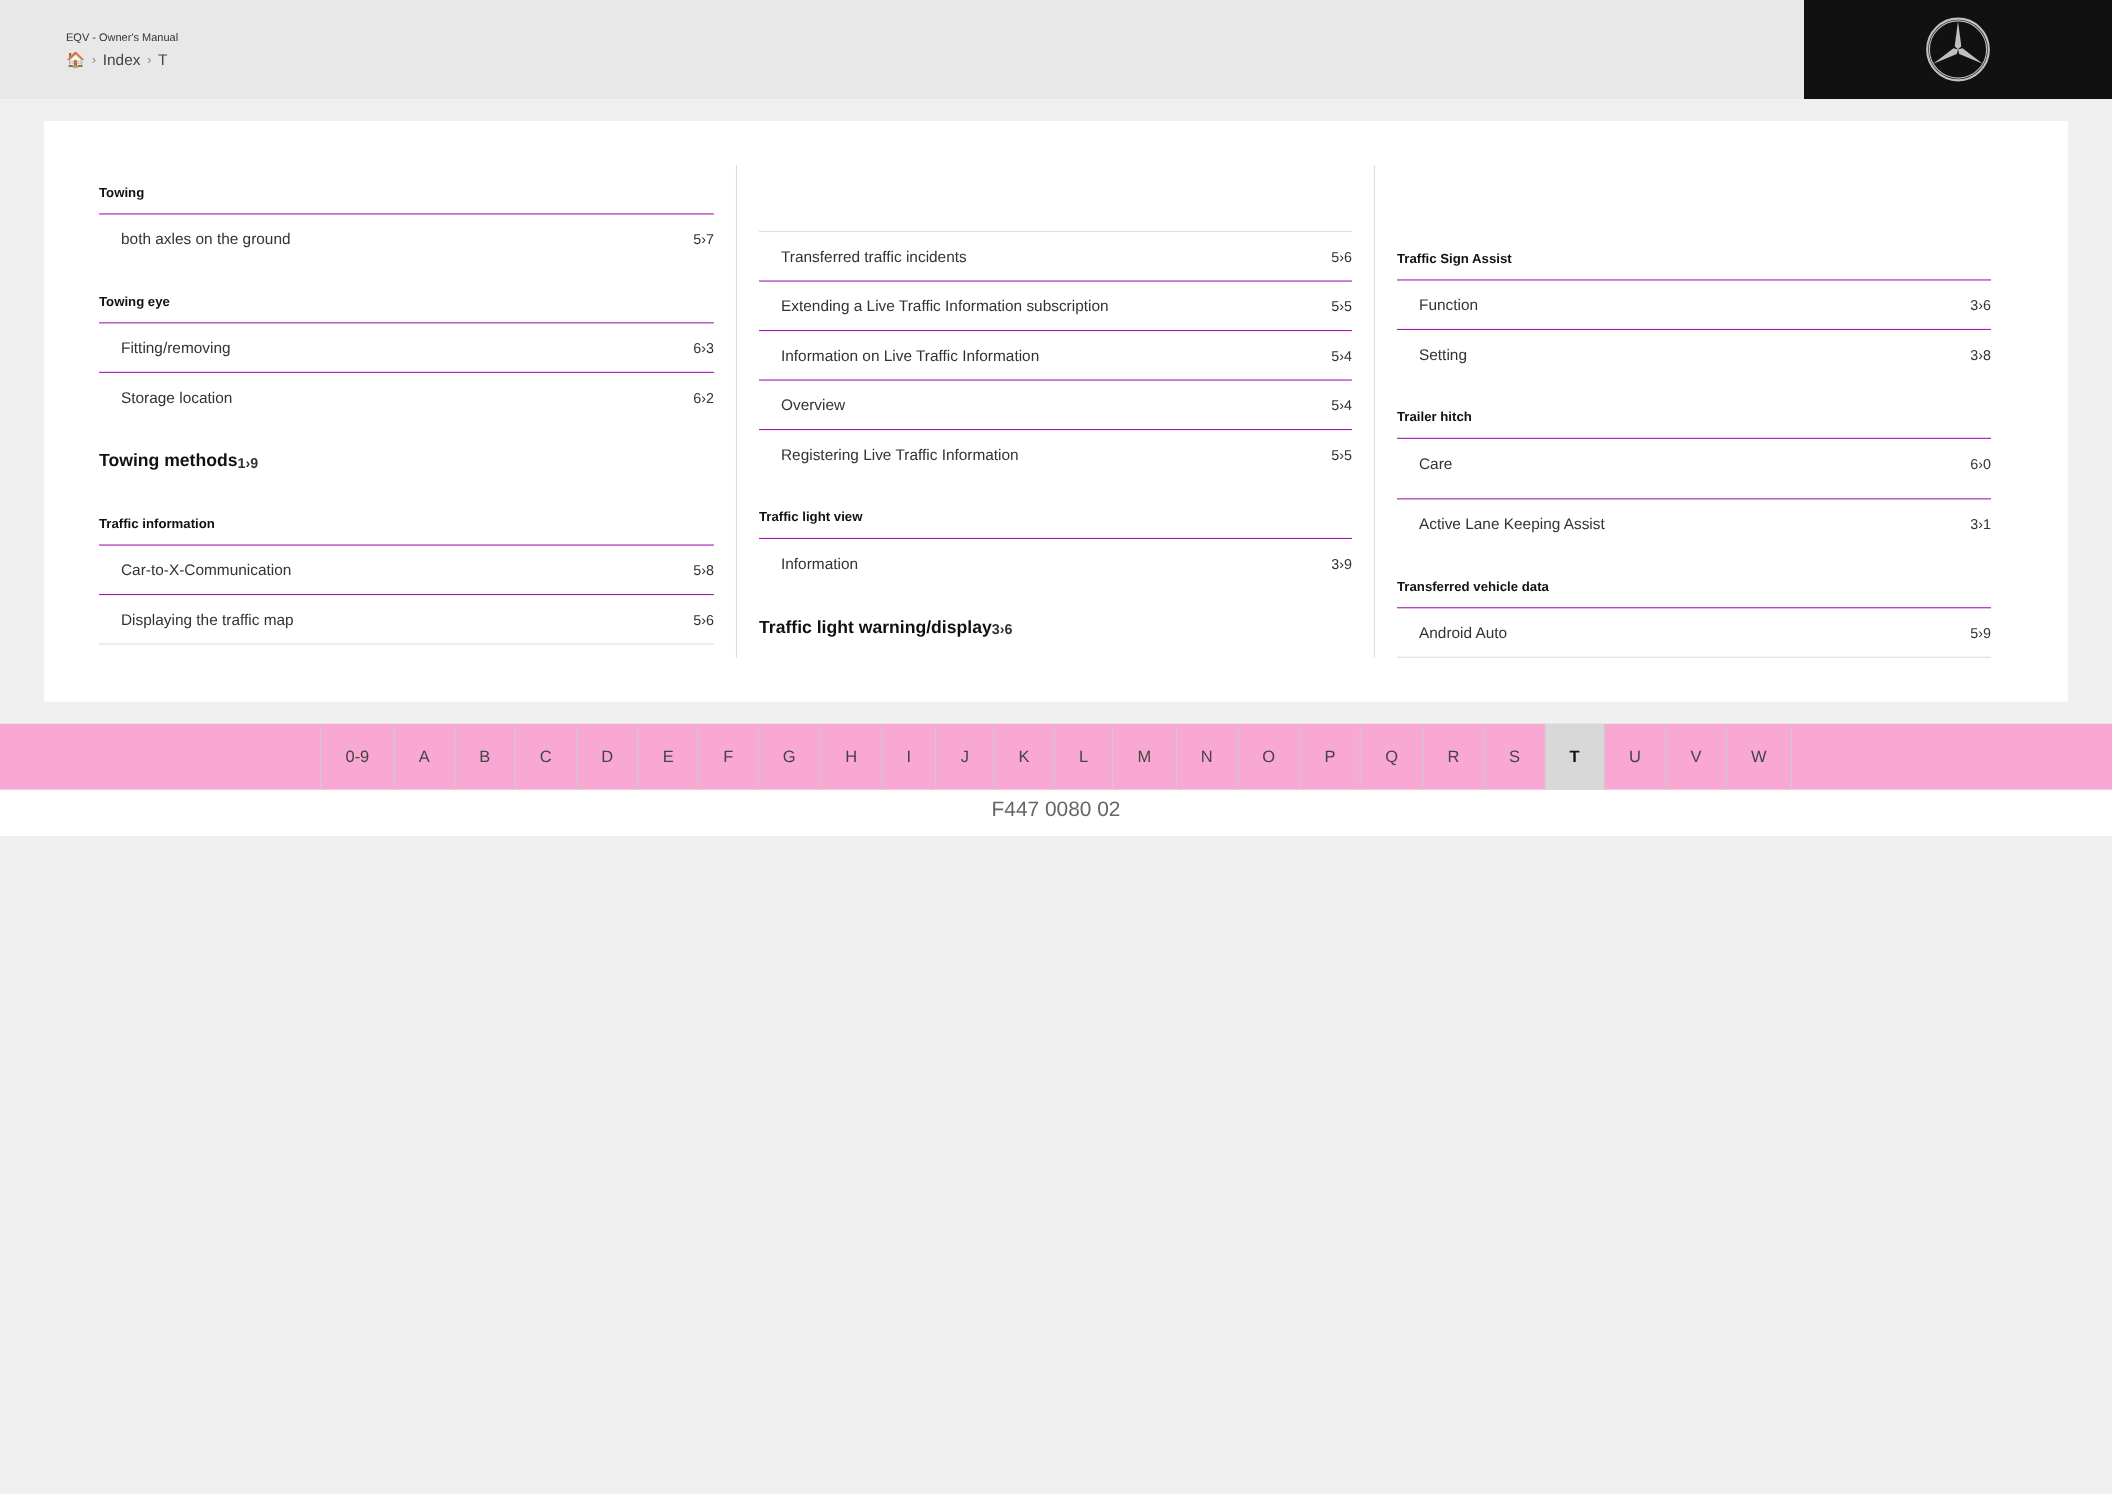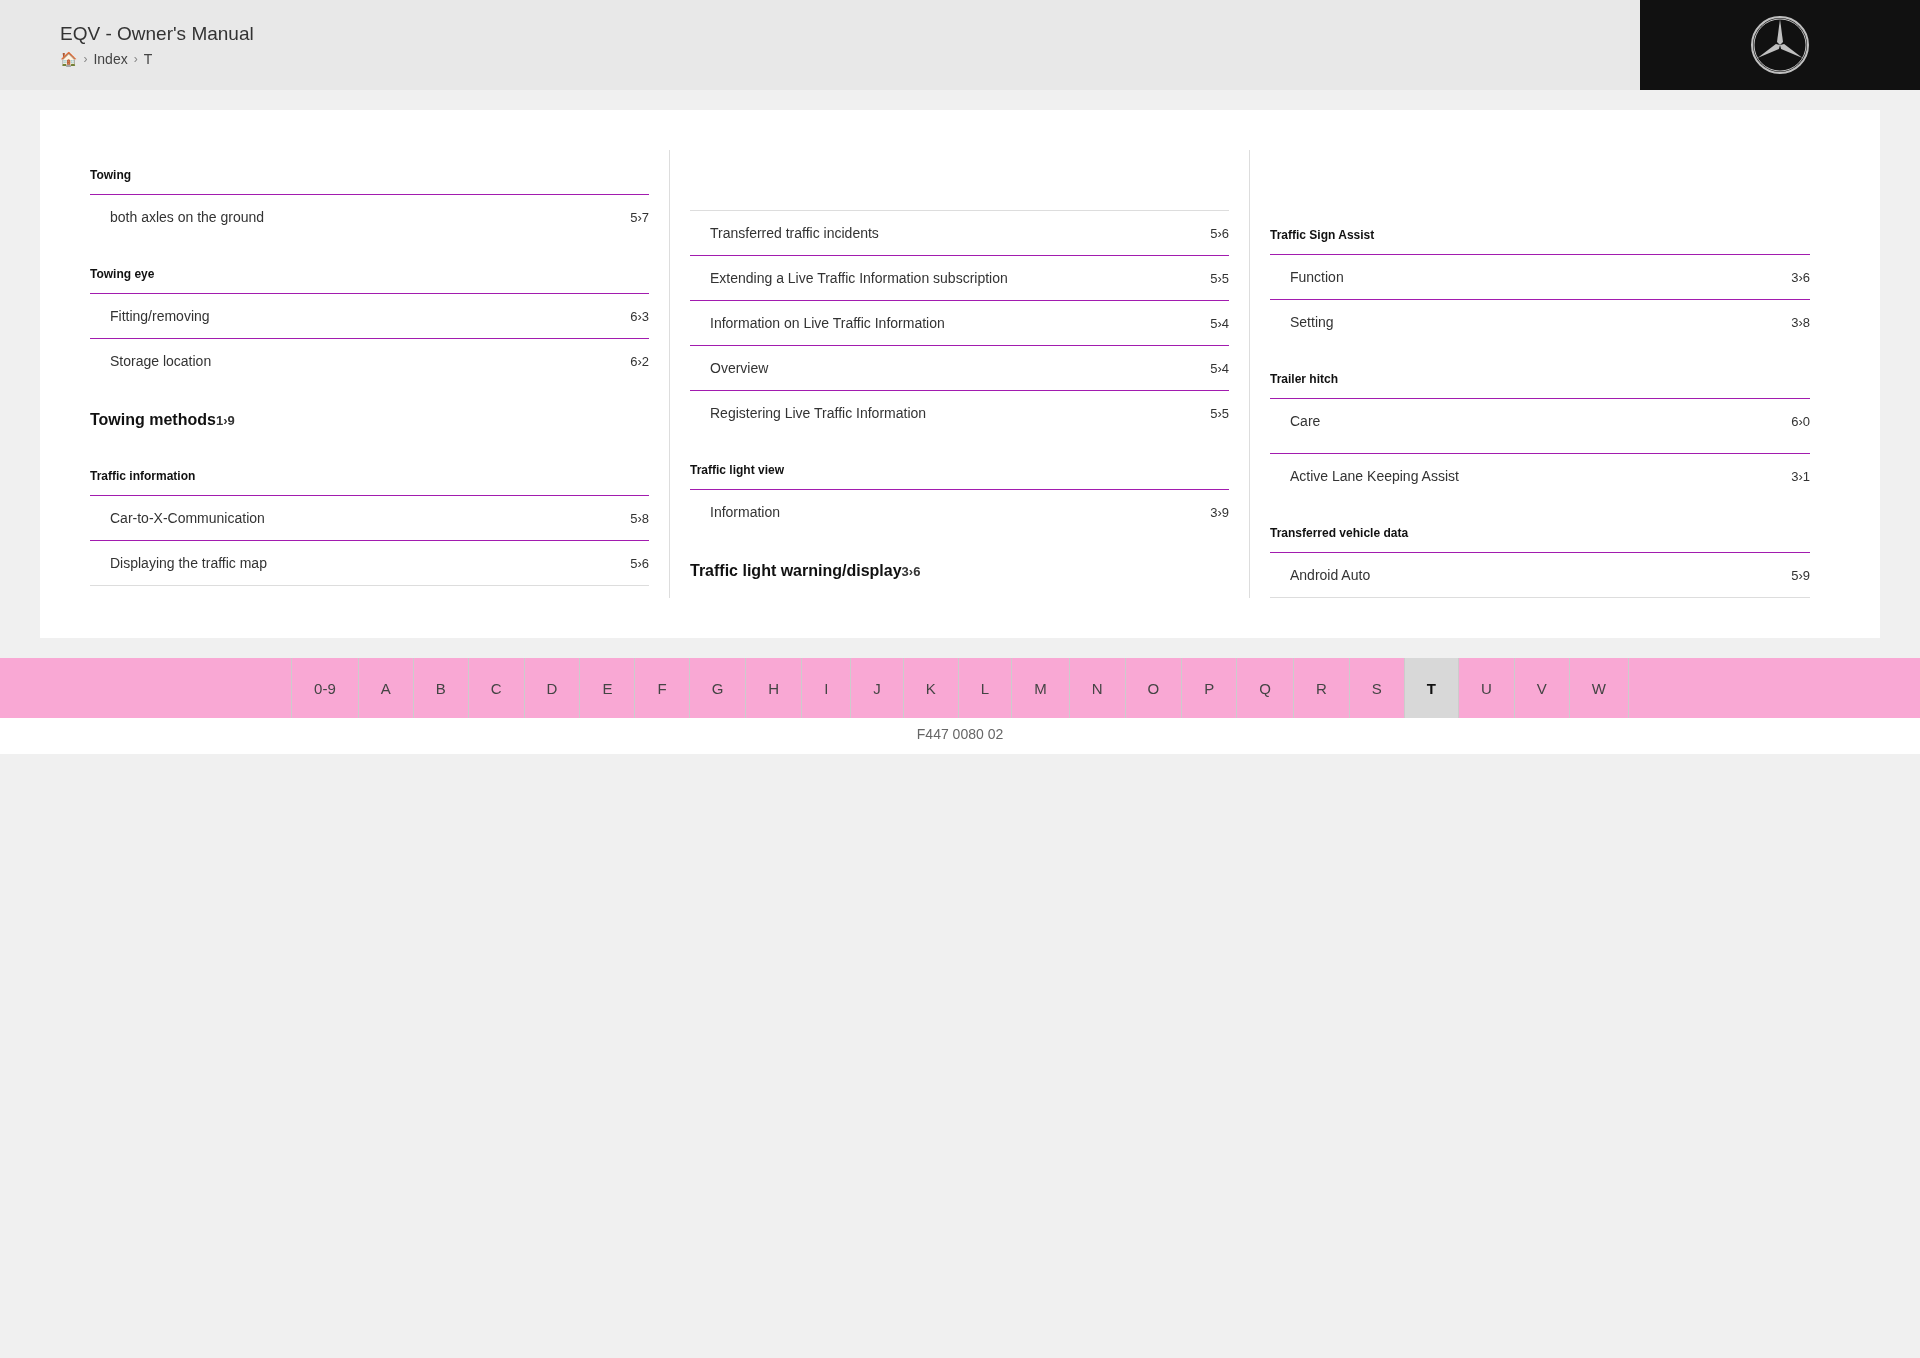--- a/index.html
+++ b/index.html
@@ -20,21 +20,21 @@
       align-items: center;
       padding: 0 60px;
       position: relative;
     }
     .header-brand {
       display: flex;
       flex-direction: column;
       gap: 6px;
     }
     .header-title {
-      font-size: 19px;
+      font-size: 10px;
       color: #333;
       font-weight: normal;
     }
     .breadcrumb {
       display: flex;
       align-items: center;
       gap: 6px;
       font-size: 14px;
       color: #444;
     }
@@ -166,21 +166,21 @@
     .alpha-item.active {
       color: #111;
       font-weight: bold;
       background: #d8d8d8;
     }
 
     
     .footer {
       text-align: center;
       padding: 8px 0 12px;
-      font-size: 14px;
+      font-size: 19px;
       color: #666;
       background: #fff;
     }
 
     .home-icon {
       font-size: 14px;
       color: #555;
     }
 
     

